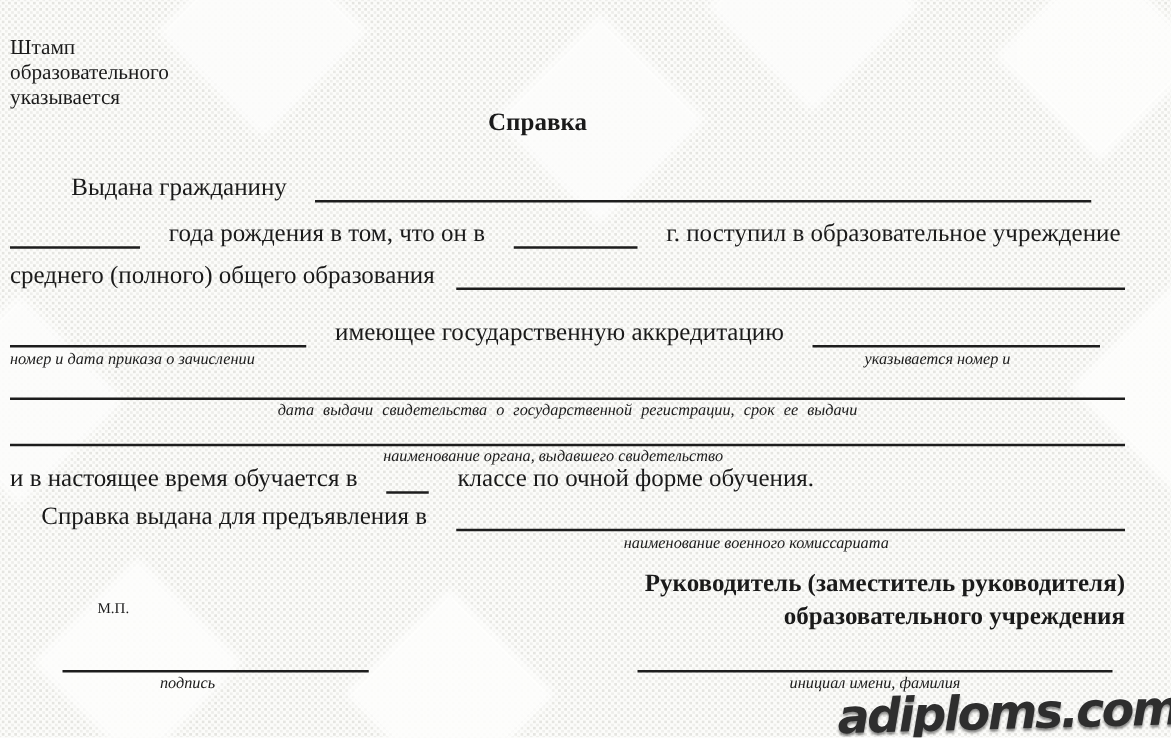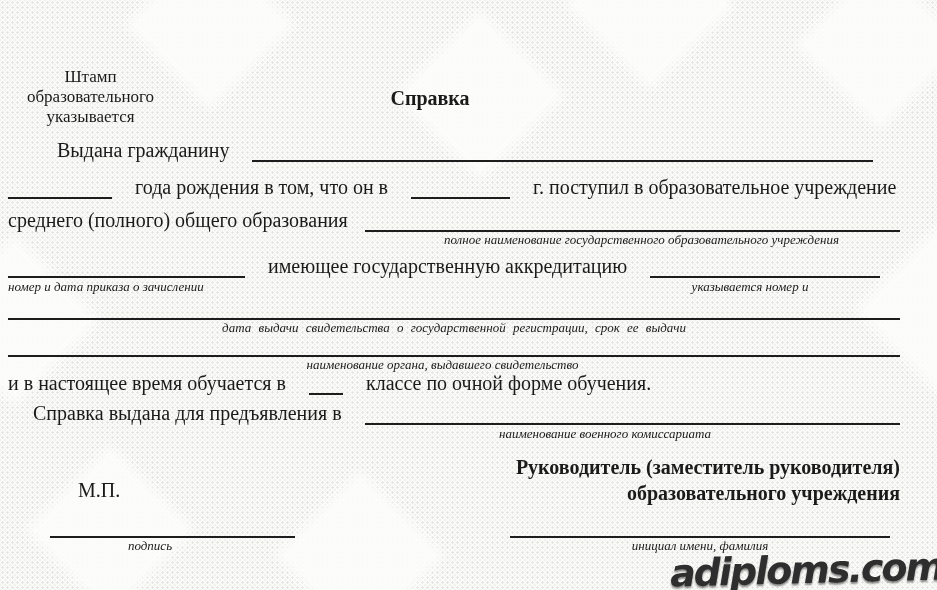--- a/index.html
+++ b/index.html
@@ -23,25 +23,25 @@
   }
   .content{position:absolute;inset:0;z-index:1;}
   .abs{position:absolute;}
   .row{position:absolute;display:flex;align-items:flex-end;gap:23px;}
   .row span{white-space:nowrap;}
   .txt{font-size:20px;line-height:23px;}
   .bl{border-bottom:2px solid #1d1d1d;height:1.05em;}
   .grow{flex:1 1 auto;}
   .cap{font-size:13px;font-style:italic;line-height:14px;white-space:nowrap;}
   .capc{text-align:center;}
-  .stamp{top:28px;left:8px;width:165px;text-align:center;font-size:17px;line-height:20px;margin-top:39px;}
+  .stamp{top:28px;left:8px;width:165px;font-size:17px;line-height:20px;}
   .title{top:87px;left:0;width:860px;text-align:center;font-size:20px;font-weight:bold;}
   .hrline{position:absolute;border-bottom:2px solid #1d1d1d;}
   .signatory{top:454px;left:40px;width:860px;text-align:right;font-size:20px;font-weight:bold;line-height:26px;}
-  .seal{top:479px;left:78px;font-size:20px;}
+  .seal{top:479px;left:78px;font-size:12px;}
   .watermark{
     right:-6px;bottom:-2px;
     font-family:"DejaVu Sans",sans-serif;font-weight:bold;font-style:italic;
     font-size:38px;letter-spacing:-2px;color:#2e2e2e;
     text-shadow:0 2px 2px rgba(0,0,0,0.45), 0 -1px 0 rgba(255,255,255,0.4);
     transform:rotate(-1.5deg);
   }
   .namecaps{top:163px;left:407px;width:234px;display:flex;justify-content:space-between;}
   .wordspaced{word-spacing:4px;}
 </style>
@@ -80,21 +80,20 @@
       <span class="bl" style="width:104px"></span>
       <span>года рождения в том, что он в</span>
       <span class="bl" style="width:99px"></span>
       <span>г. поступил в образовательное учреждение</span>
     </div>
 
     <div class="row txt" style="top:209px;left:8px;right:37px;gap:17px;">
       <span>среднего (полного) общего образования</span>
       <span class="bl grow"></span>
     </div>
-    <div class="abs cap capc" style="top:233px;left:383px;right:37px;">полное наименование государственного образовательного учреждения</div>
 
     <div class="row txt" style="top:255px;left:8px;right:57px;justify-content:center;">
       <span class="bl" style="width:237px"></span>
       <span>имеющее государственную аккредитацию</span>
       <span class="bl grow"></span>
     </div>
     <div class="abs cap" style="top:280px;left:8px;">номер и дата приказа о зачислении</div>
     <div class="abs cap capc" style="top:280px;left:630px;width:240px;">указывается номер и</div>
 
     <div class="hrline" style="top:306px;left:8px;right:37px;height:12px;"></div>

